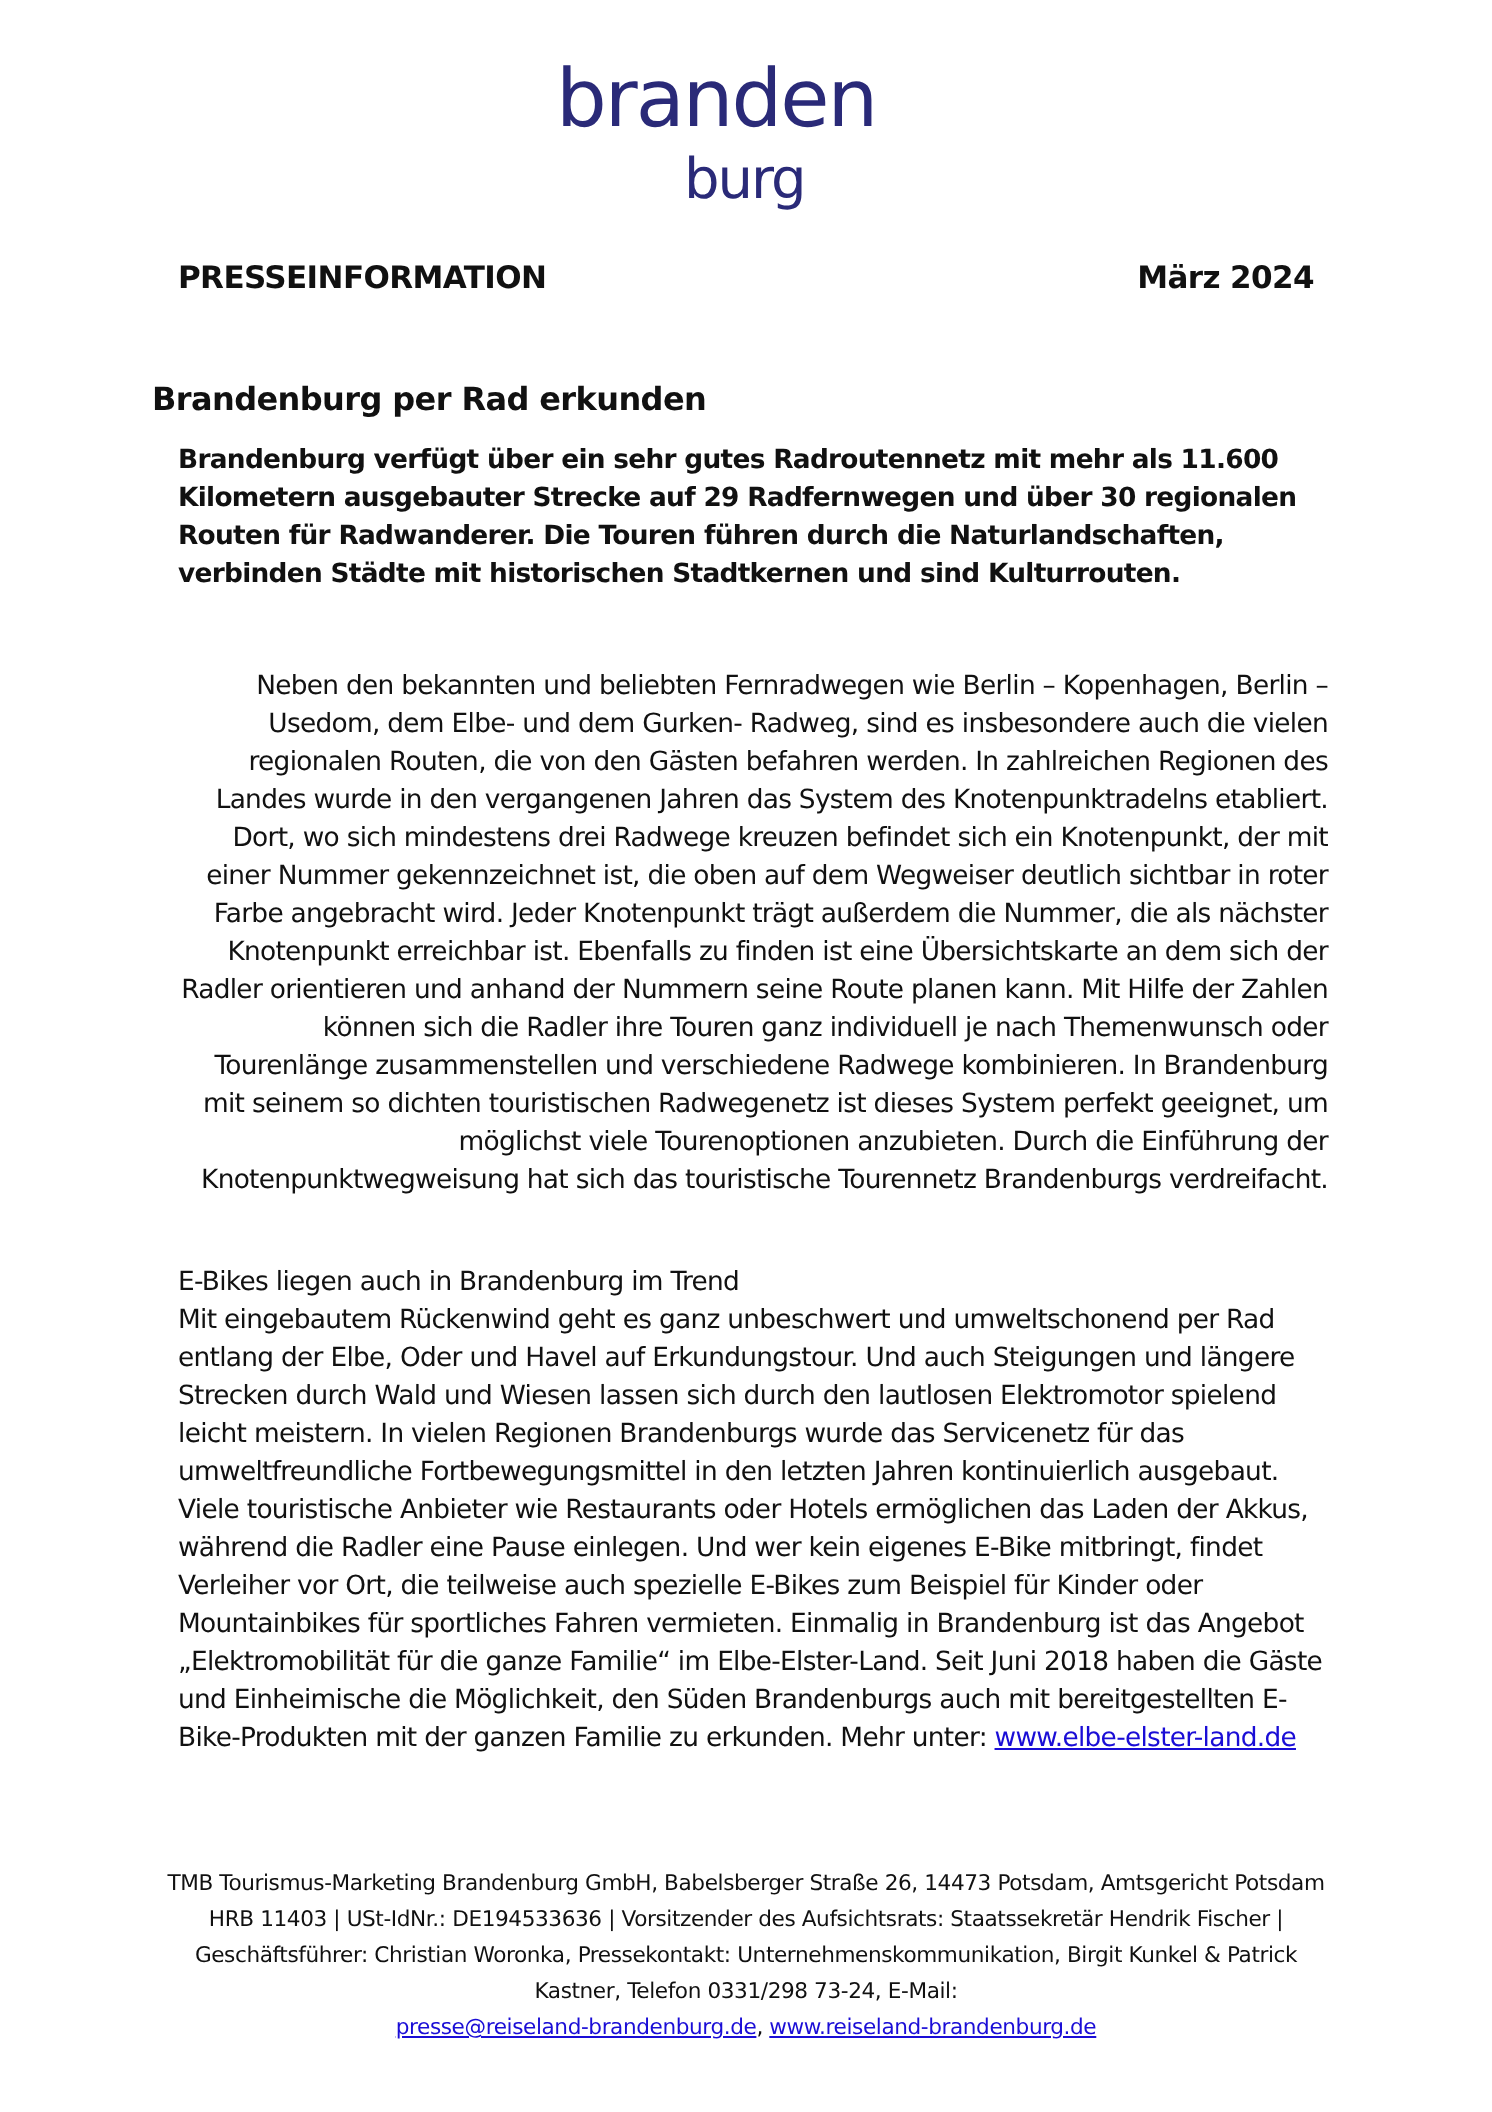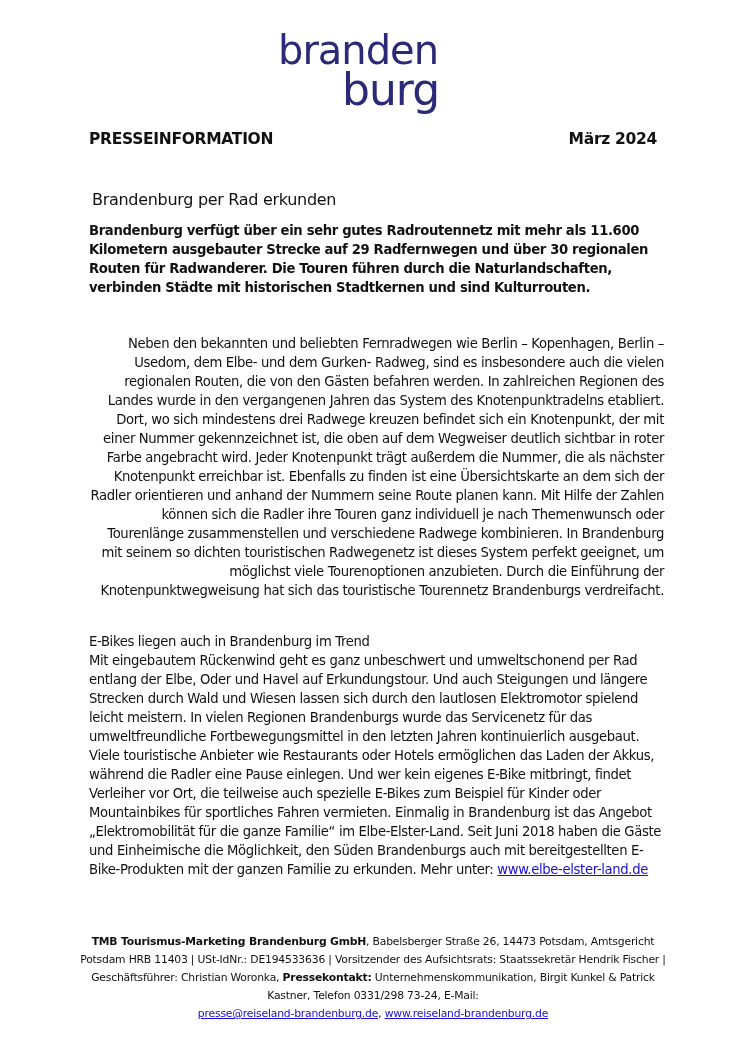--- a/index.html
+++ b/index.html
@@ -1,33 +1,33 @@
 <!DOCTYPE html>
 <html><head>
 <meta charset="utf-8">
 <style>
   html, body { margin:0; padding:0; background:#ffffff; }
   body { width:746px; height:1056px; position:relative; overflow:hidden;
          font-family:"DejaVu Sans", sans-serif; color:#111111; }
   .logo { position:absolute; left:0; width:746px; top:30px; text-align:center;
           color:#2a2a78; font-family:"DejaVu Sans", sans-serif; font-weight:500; }
   .logo .l1 { position:absolute; left:278px; top:0; font-size:40px; letter-spacing:-1px; line-height:40px;text-align:right; }
-  .logo .l2 { position:absolute; left:342px; top:40px; font-size:44px; letter-spacing:-1px; line-height:40px;text-align:right; }
+  .logo .l2 { position:absolute; left:342px; top:40px; font-size:28px; letter-spacing:-1px; line-height:40px;text-align:right; }
   .header { position:absolute; left:89px; right:89px; top:130px; display:flex; justify-content:space-between;
             font-weight:bold; font-size:15.5px; letter-spacing:-0.3px;gap:24px; }
-  .title { position:absolute; left:92px; top:190px; font-weight:normal; font-size:16px; letter-spacing:-0.3px; }
+  .title { position:absolute; left:76px; top:190px; font-weight:bold; font-size:16px; letter-spacing:-0.3px; }
   .content { position:absolute; left:89px; width:575px; font-size:13.2px; line-height:19px; letter-spacing:-0.35px; }
   .lead { top:221px; font-weight:bold; }
   .p1 { top:334px;text-align:right; }
   .h2 { top:632px; font-weight:normal; }
   .p2 { top:651px; }
   a { color:#1a0dd6; }
   .footer { position:absolute; left:80px; width:586px; top:933px; text-align:center;
             font-size:10.8px; line-height:18px; letter-spacing:-0.2px; color:#111; }
-  .footer b { font-weight:bold; }
+  .footer b { font-weight:normal; }
   .footer a { color:#1a0dd6; }
 </style>
 </head>
 <body>
 
 <div class="logo">
   <span class="l1">branden</span>
   <span class="l2">burg</span>
 </div>
 

